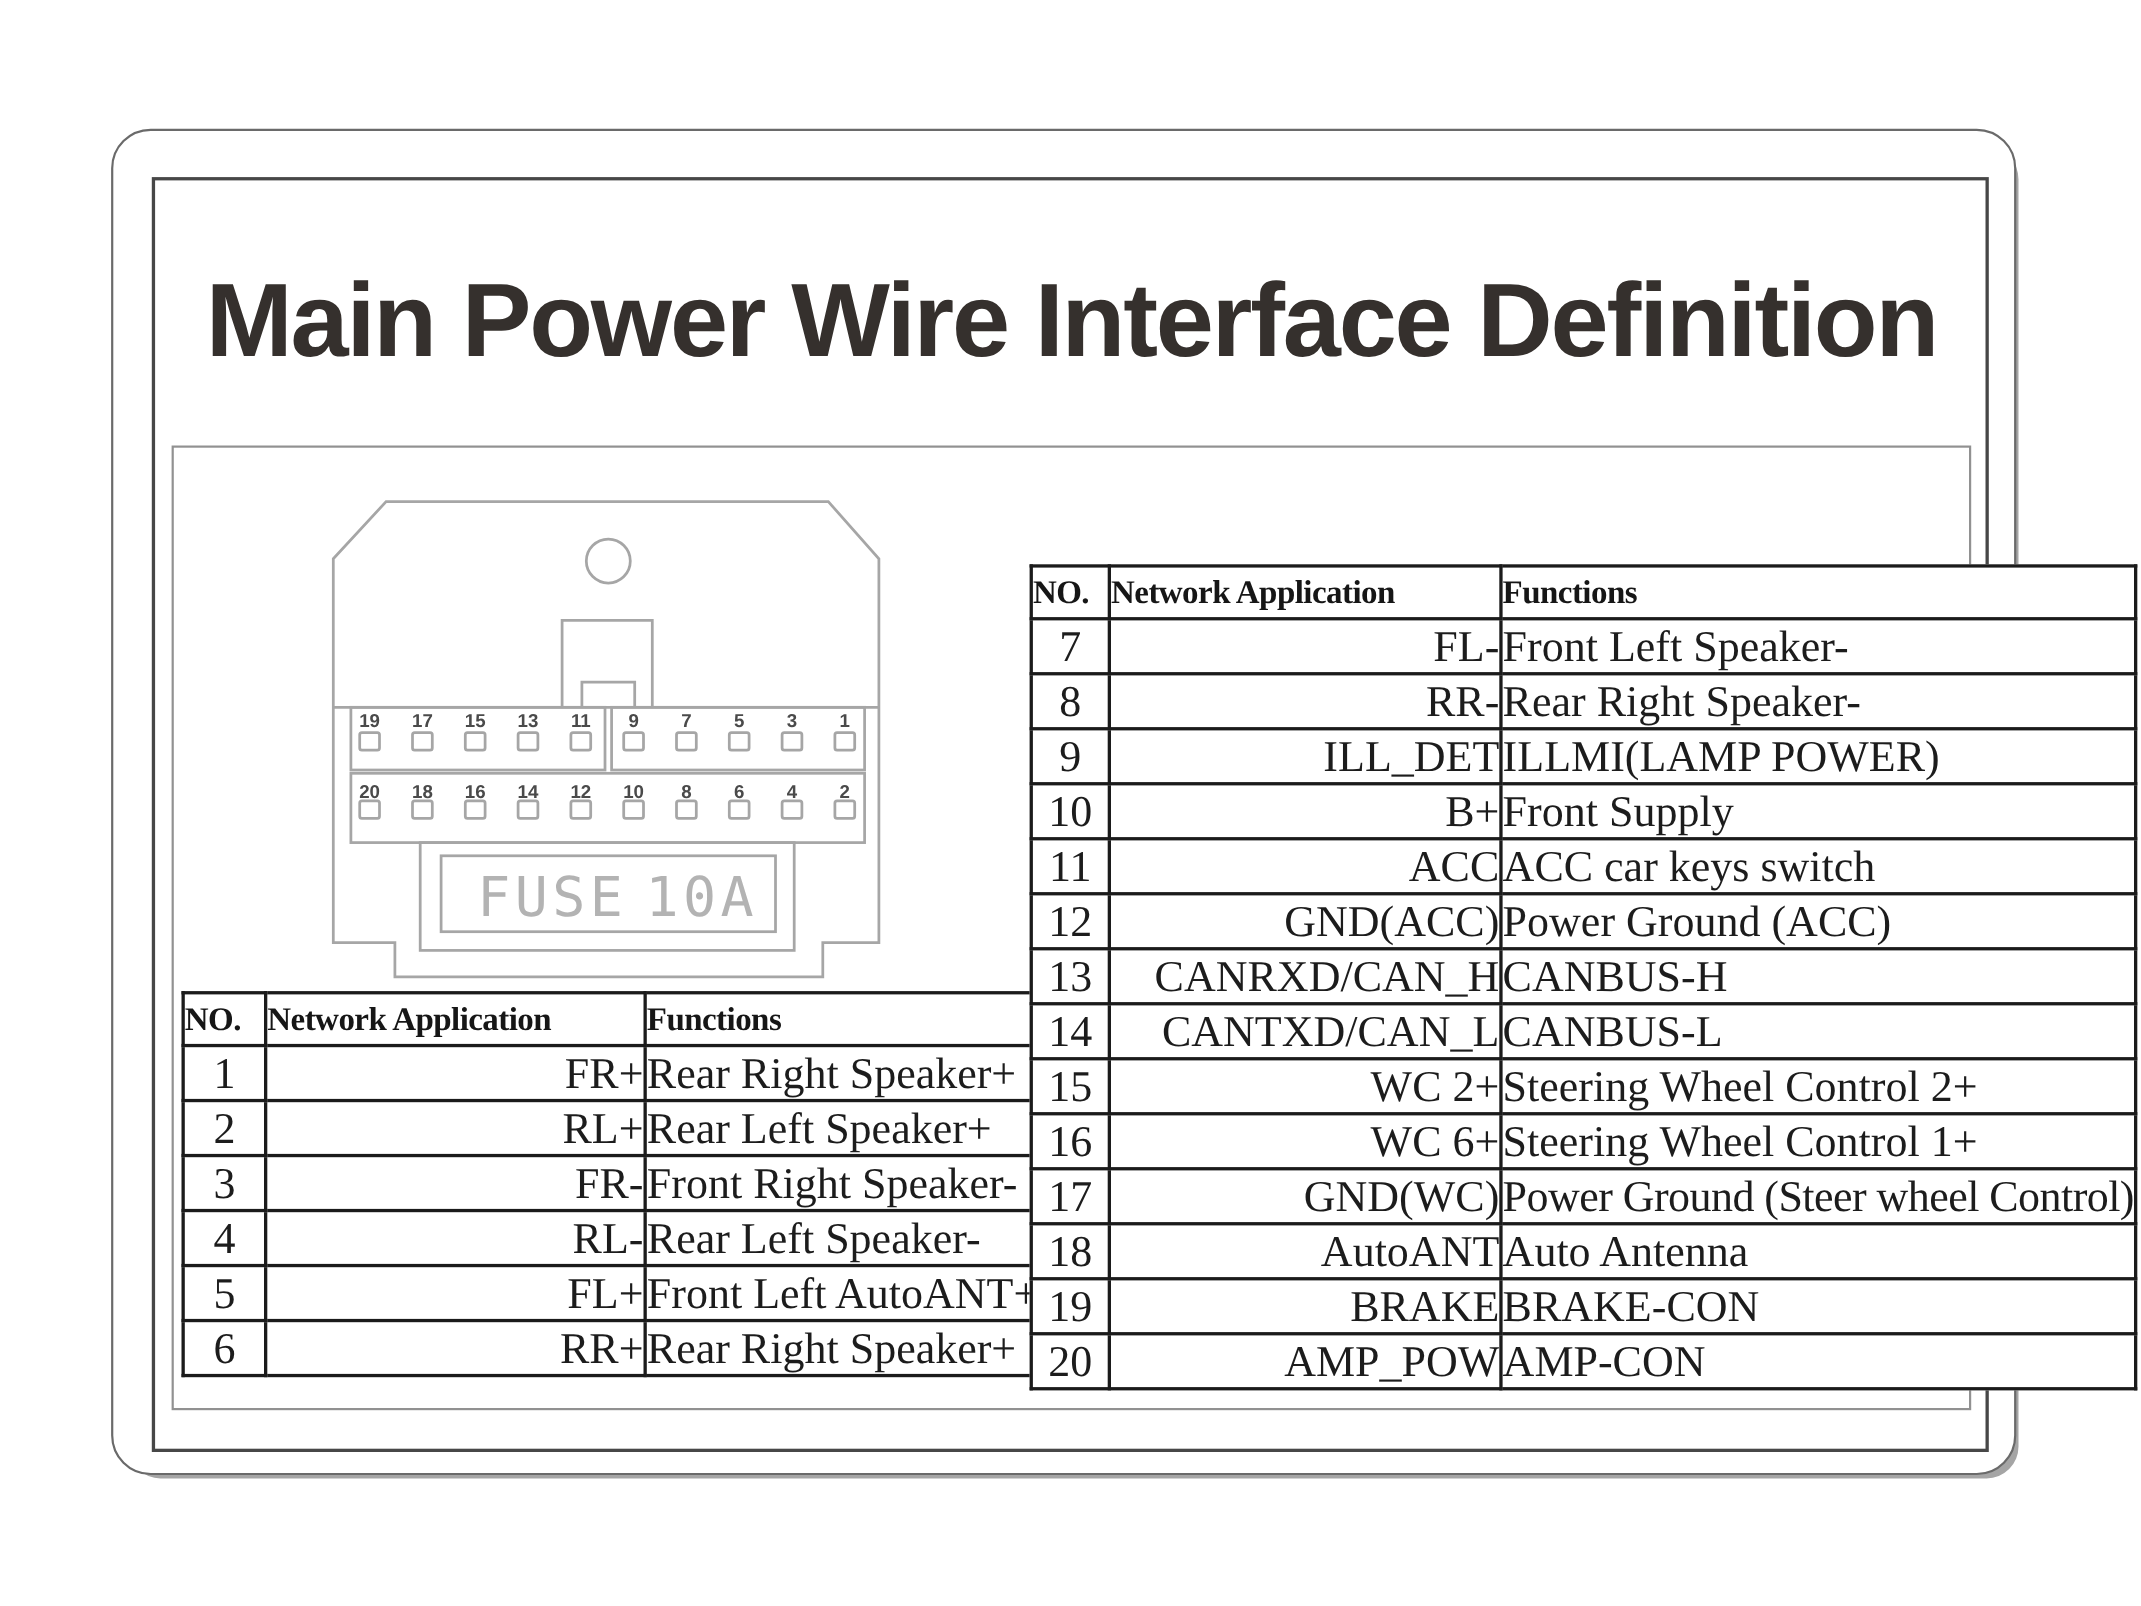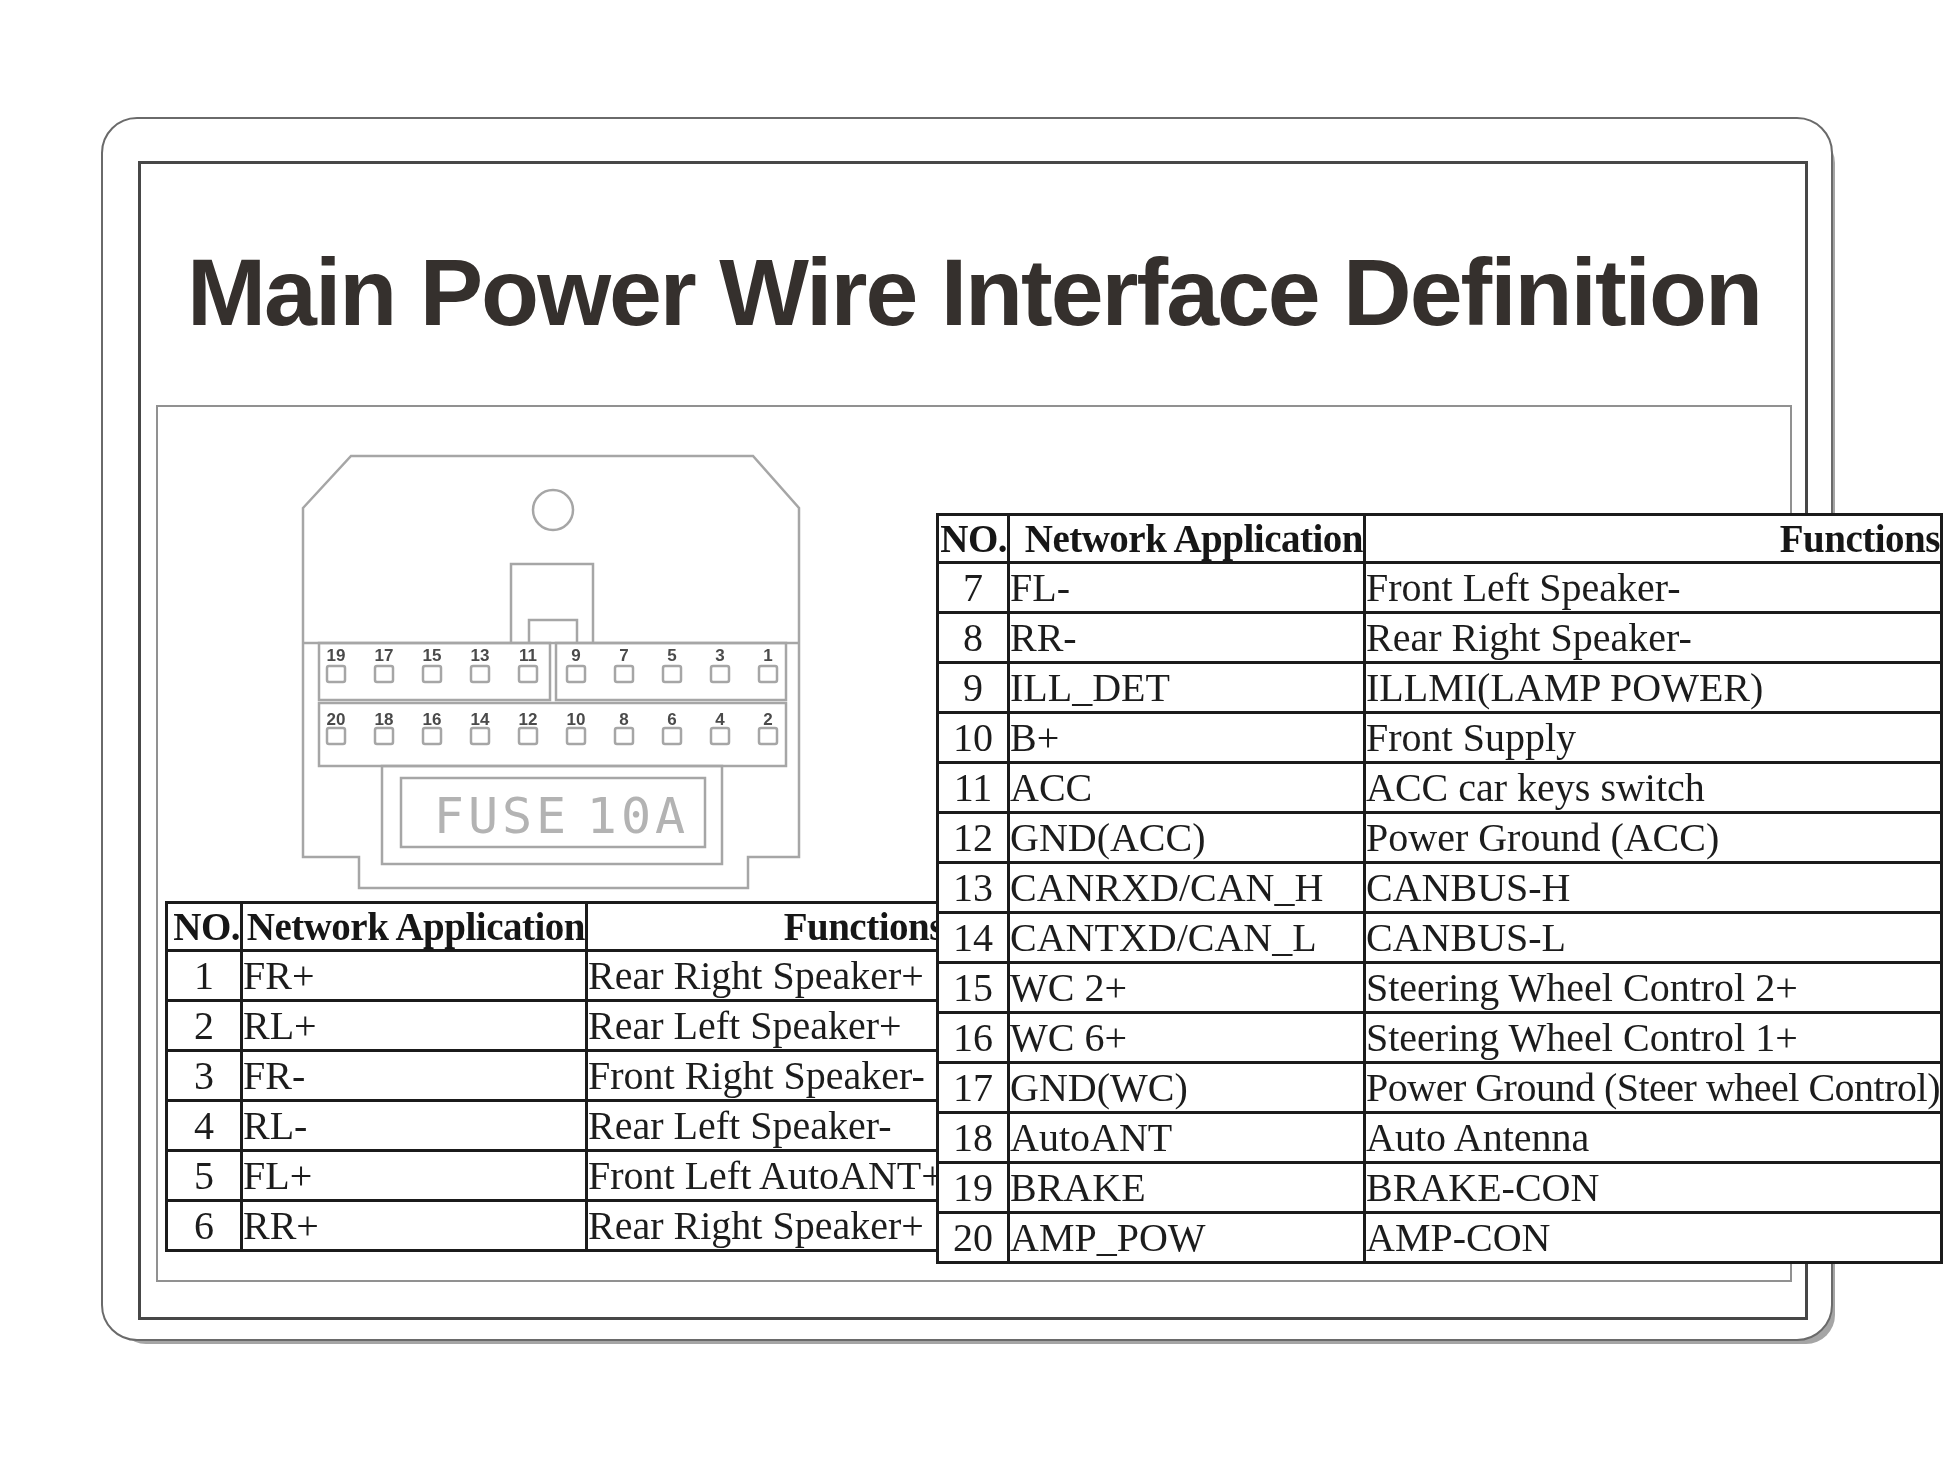--- a/index.html
+++ b/index.html
@@ -19,25 +19,25 @@
   .page-title{position:absolute;left:156px;top:236px;width:1636px;
     text-align:center;font-family:"Liberation Sans",sans-serif;font-weight:bold;
     font-size:95px;line-height:112px;letter-spacing:-2px;color:#35302d;
     white-space:nowrap;}
 
   
   table.pin-table{position:absolute;border-collapse:collapse;background:#ffffff;
     table-layout:fixed;}
   table.pin-table th,table.pin-table td{border:3px solid #1b1b1b;
     height:45px;padding:0;overflow:hidden;white-space:nowrap;}
-  table.pin-table th{font-size:39px;font-weight:bold;text-align:right;
+  table.pin-table th{font-size:30px;font-weight:bold;text-align:left;
     letter-spacing:-0.5px;color:#161616;}
   table.pin-table td{font-size:40px;color:#1c1c1c;}
   td.cell-no{text-align:center;}
-  td.cell-app{text-align:left;padding-left:9px;}
+  td.cell-app{text-align:right;padding-left:9px;}
   td.cell-fn{text-align:left;padding-left:10px;}
   td.small-text{font-size:29px;letter-spacing:-0.5px;}
   #left-table{left:165px;top:901px;}
   #right-table{left:936px;top:513px;}
 
   
   .connector-svg{position:absolute;left:295px;top:445px;width:515px;height:455px;}
   .line{fill:none;stroke:#a6a6a6;stroke-width:2.5;}
   .pin-label{font-family:"Liberation Sans",sans-serif;font-size:17px;font-weight:bold;
     fill:#4a4a4a;}

